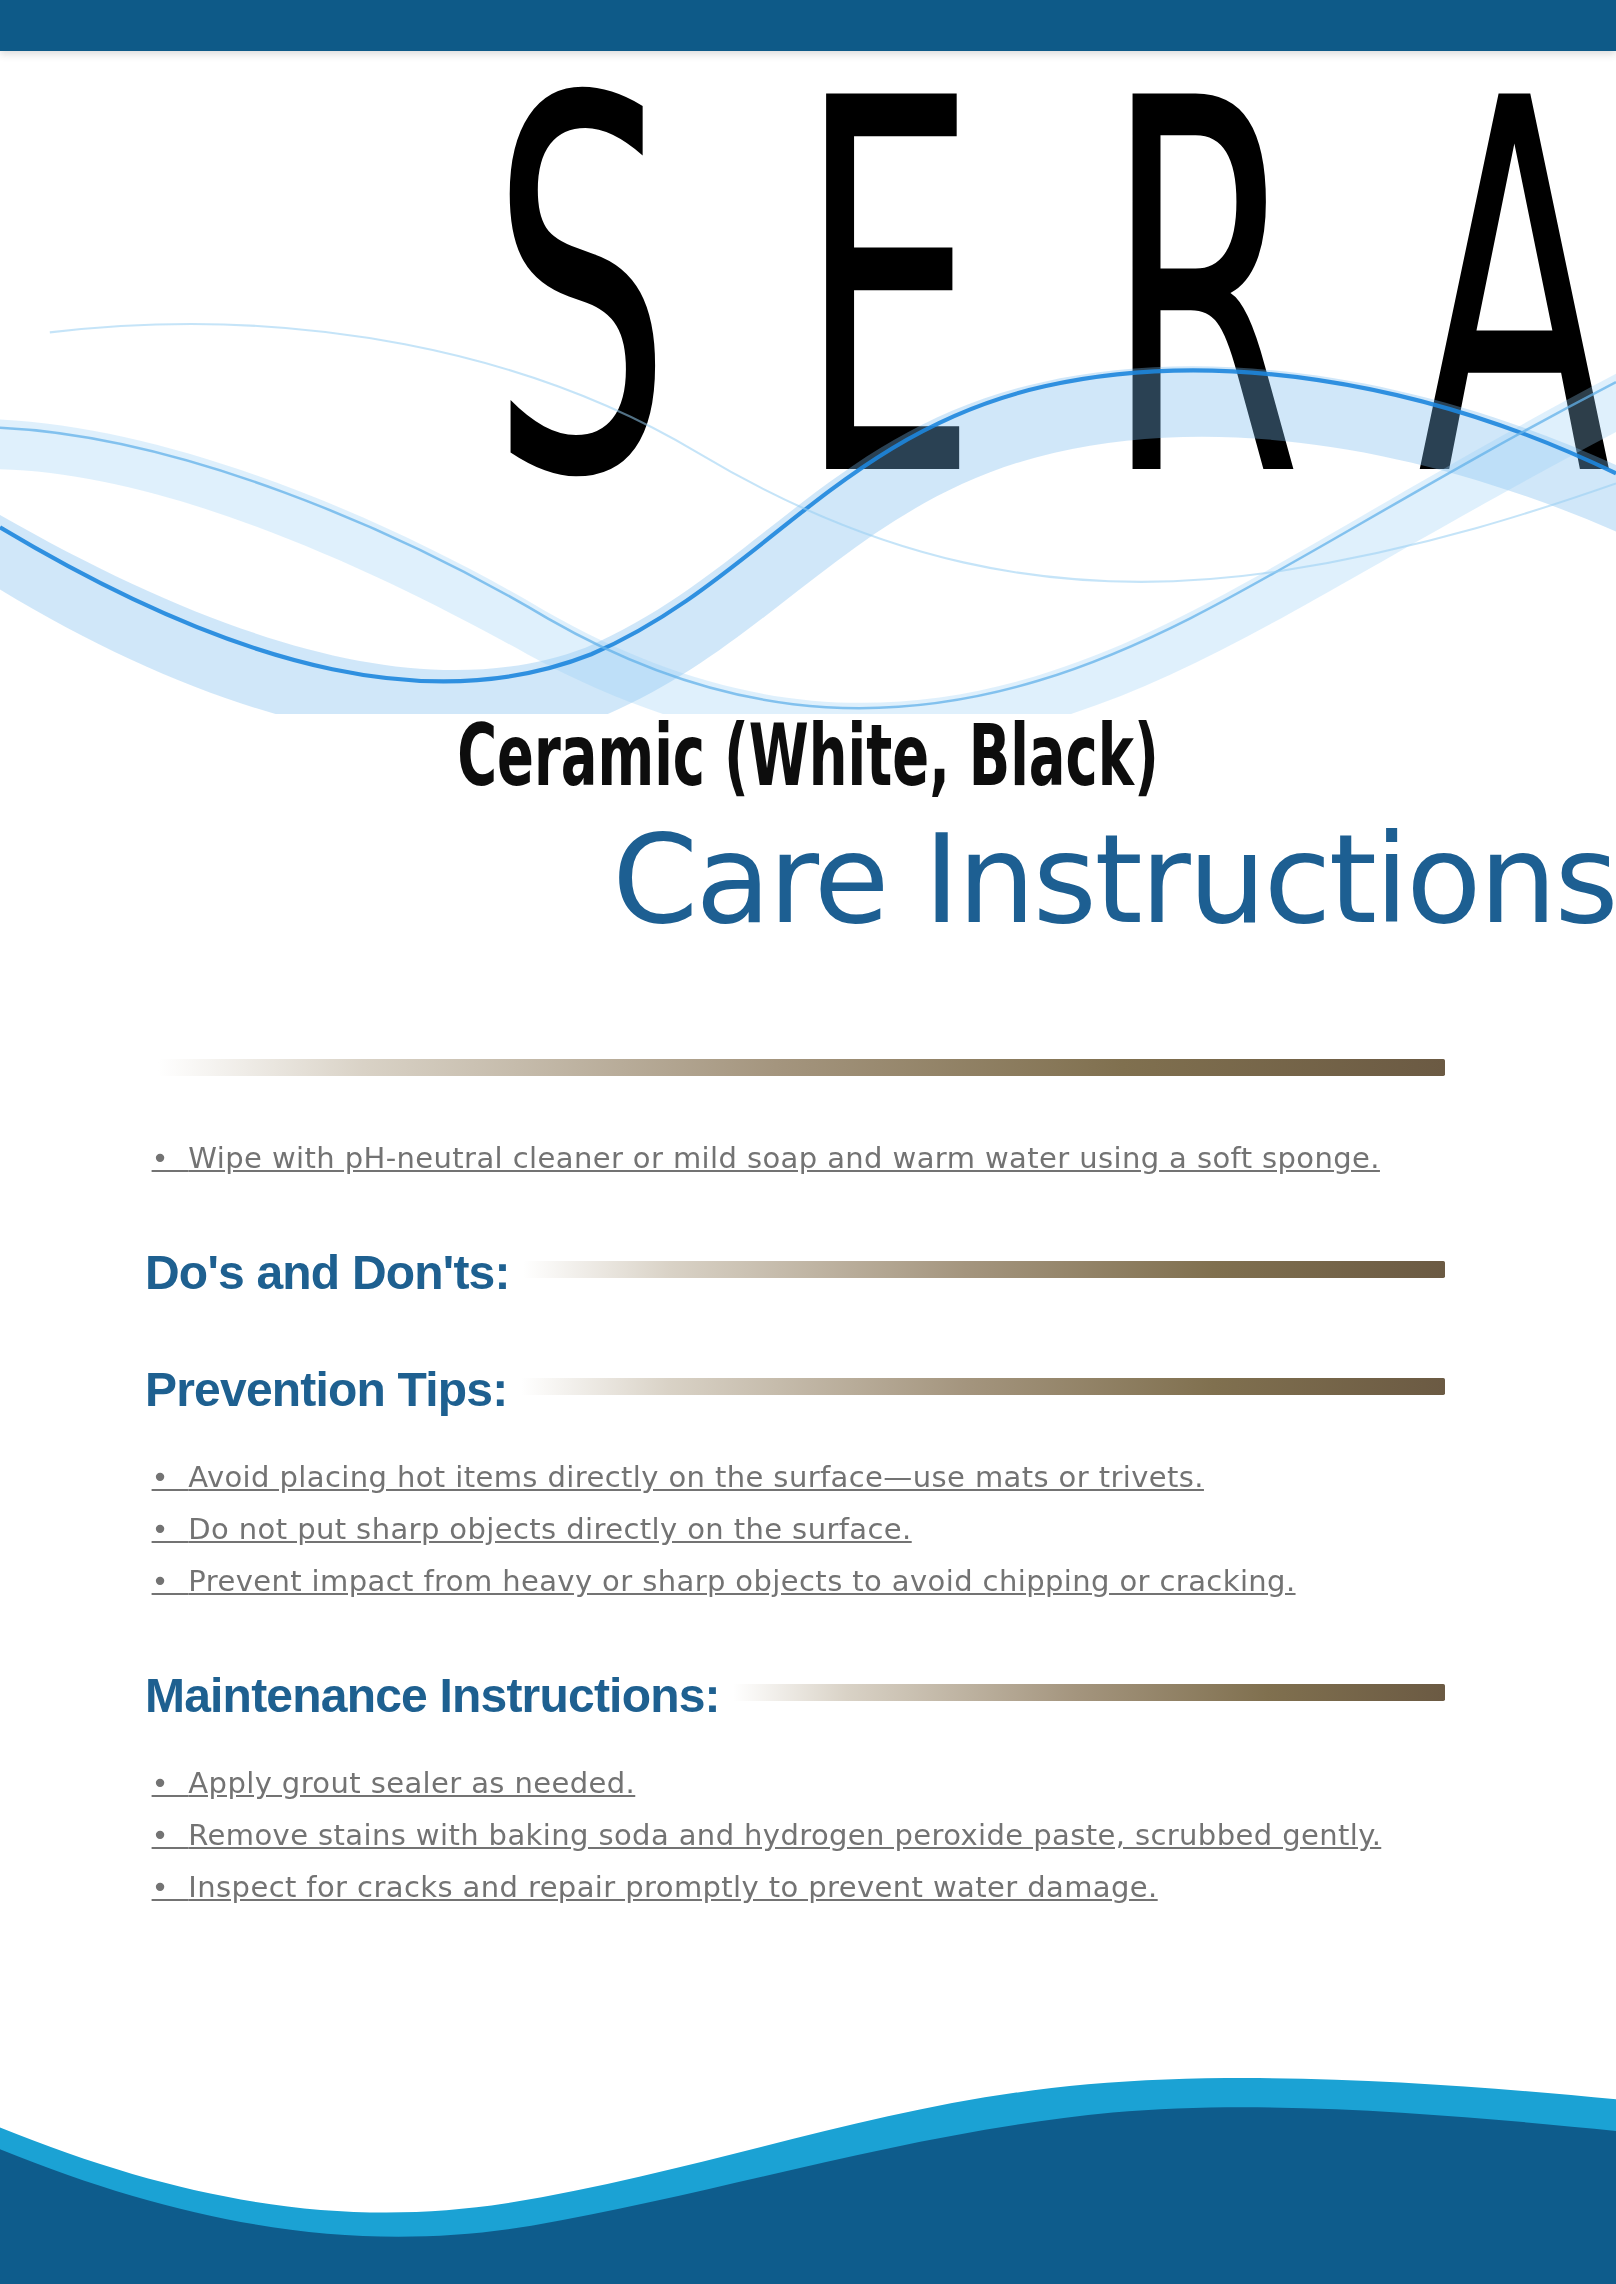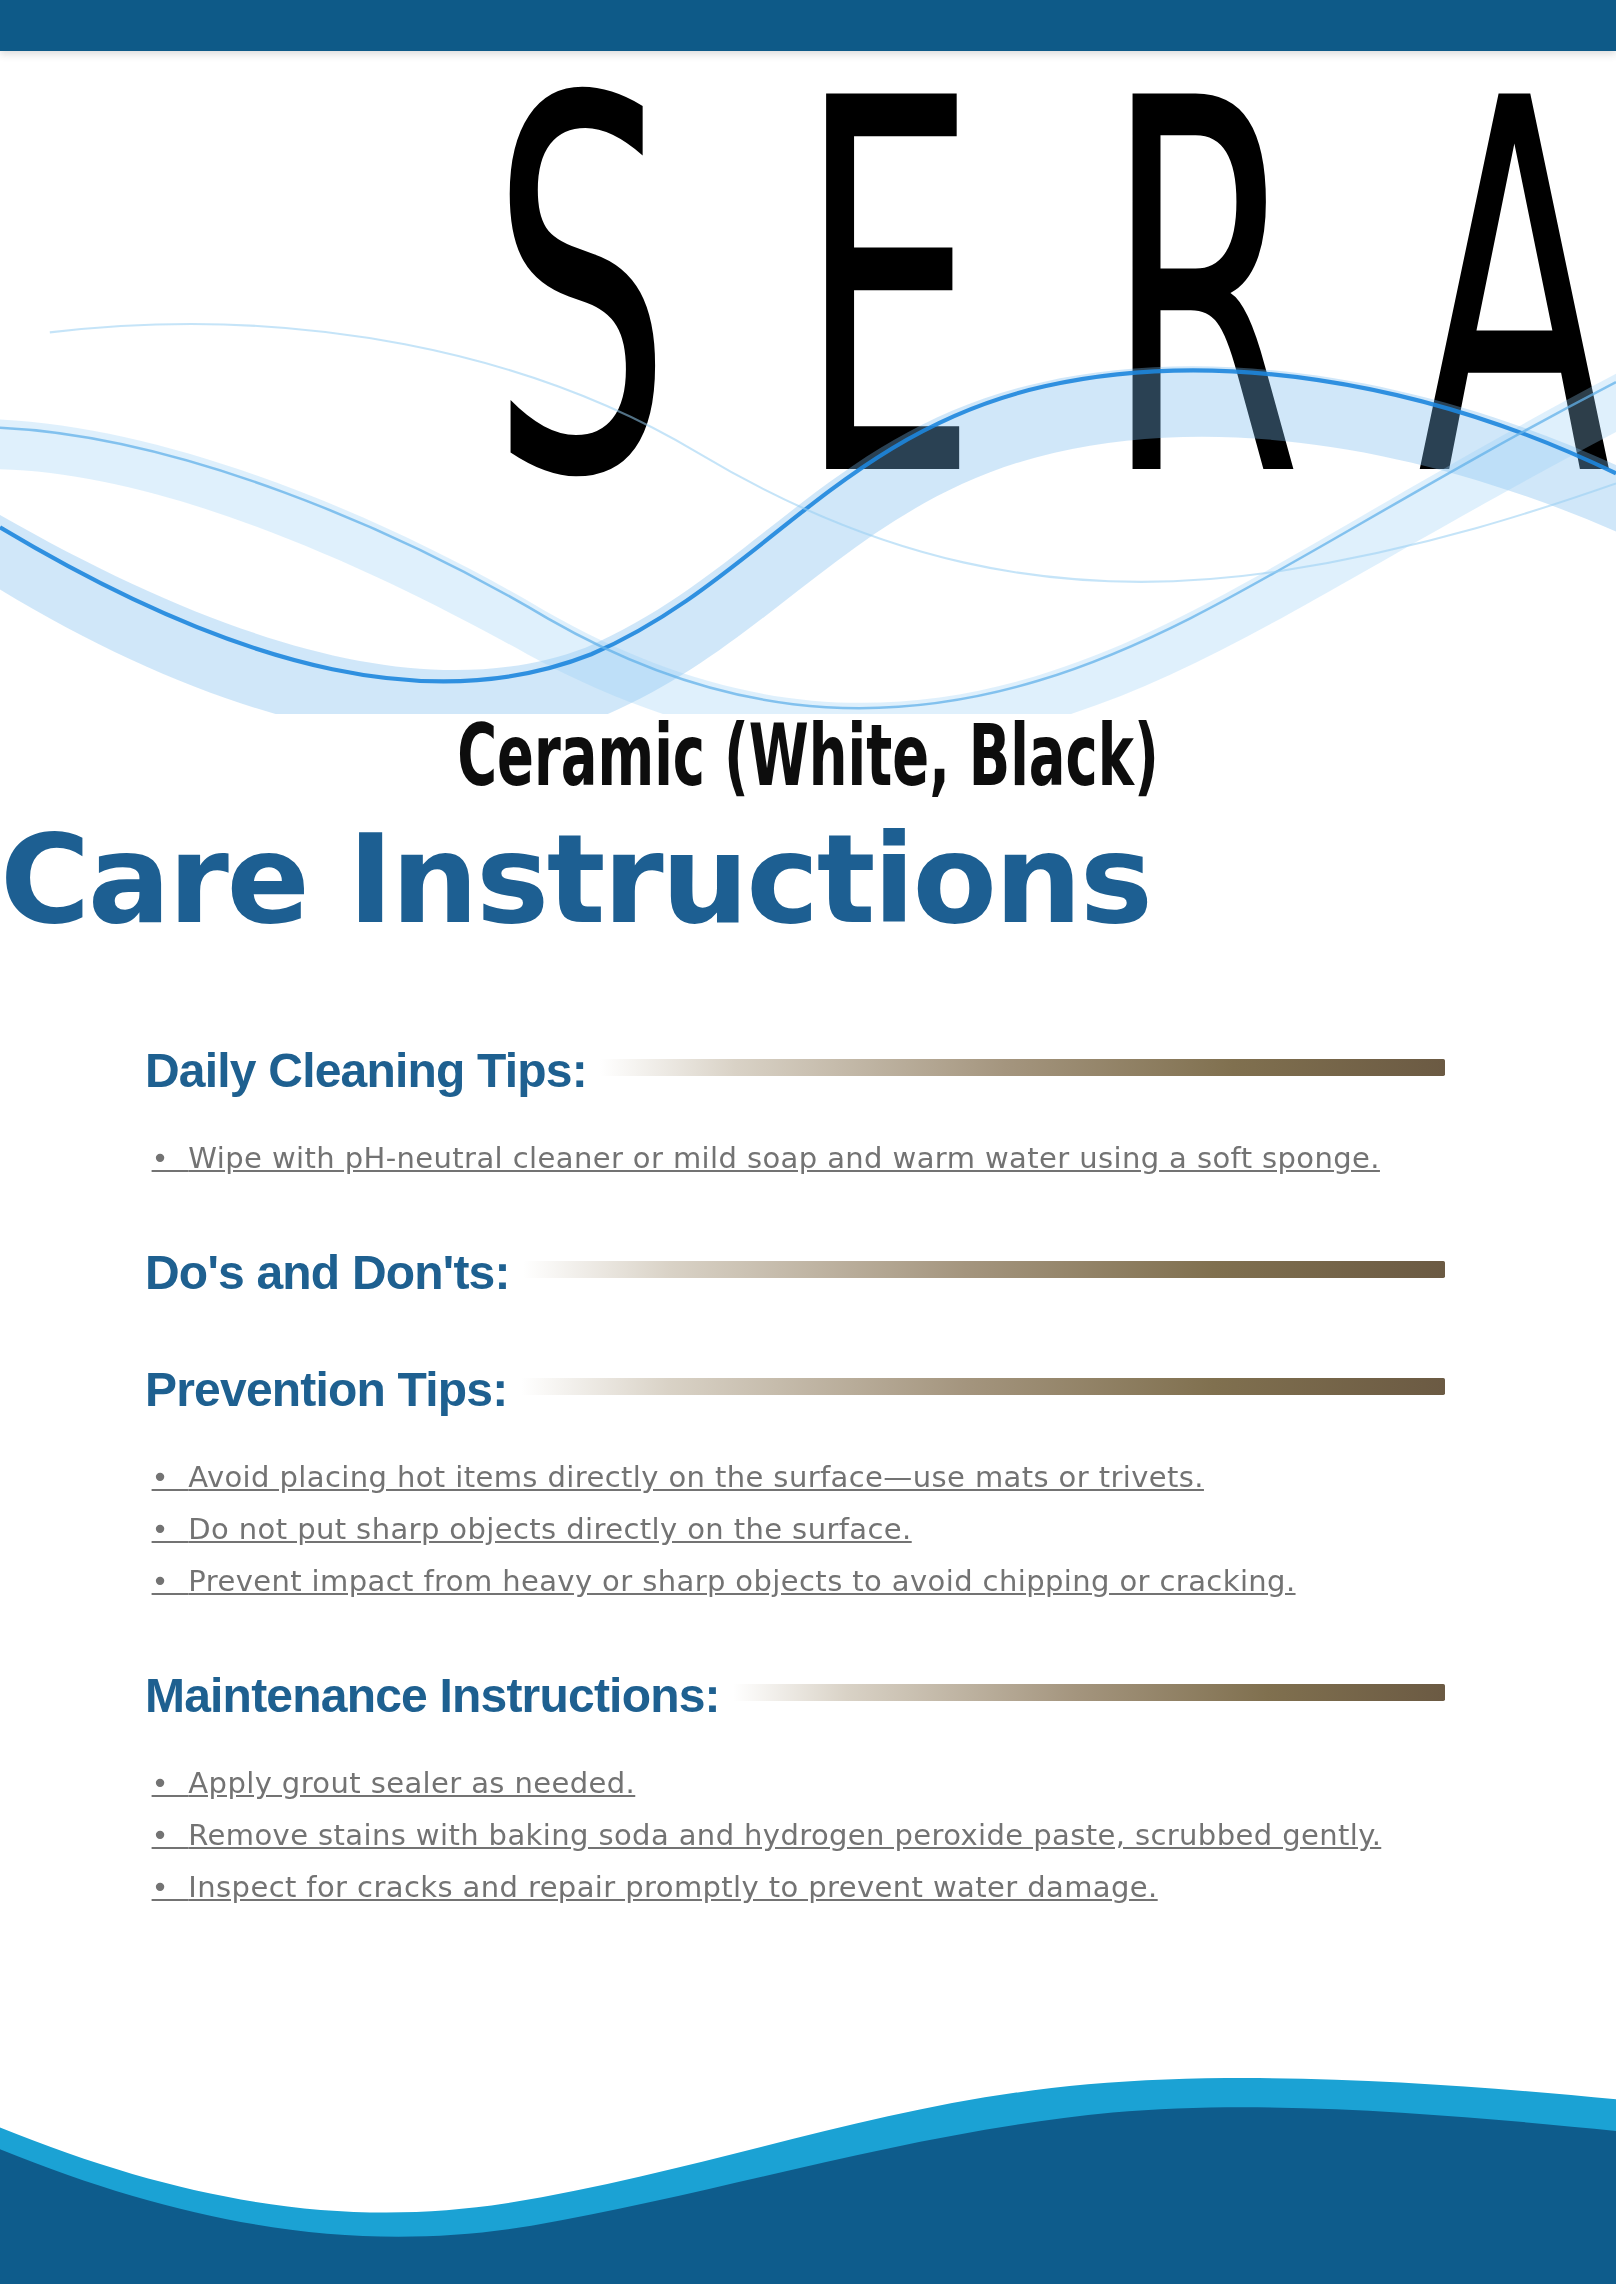--- a/index.html
+++ b/index.html
@@ -46,22 +46,22 @@
   .product-line{
     position:absolute;top:713px;left:0;width:100%;
     text-align:center;
     font-size:85px;font-weight:700;line-height:1;color:#0d0d0d;
     transform:scaleX(.64);transform-origin:50% 0;
     letter-spacing:0px;
     white-space:nowrap;
   }
   .page-title{
     position:absolute;top:818px;left:0;width:100%;
-    text-align:left;
-    font-size:123px;font-weight:700;line-height:1;
+    text-align:right;
+    font-size:123px;font-weight:400;line-height:1;
     letter-spacing:-2.5px;
     color:#1d5f92;
     white-space:nowrap;
   }
 
   
   .content{
     position:absolute;left:145px;top:1041px;width:1333px;
   }
   .section + .section{margin-top:59px;}
@@ -124,21 +124,20 @@
 
 
   <div class="product-line">Ceramic (White, Black)</div>
 
   <div class="page-title">Care Instructions</div>
 
   <div class="content">
 
     <div class="section">
       <div class="sec-row">
-        <h2 class="sec-heading">Daily Cleaning Tips:</h2>
         <div class="sec-bar"></div>
       </div>
       <ul class="bullets">
         <li>Wipe with pH-neutral cleaner or mild soap and warm water using a soft sponge.</li>
       </ul>
     </div>
 
     <div class="section">
       <div class="sec-row">
         <h2 class="sec-heading">Do's and Don'ts:</h2>

